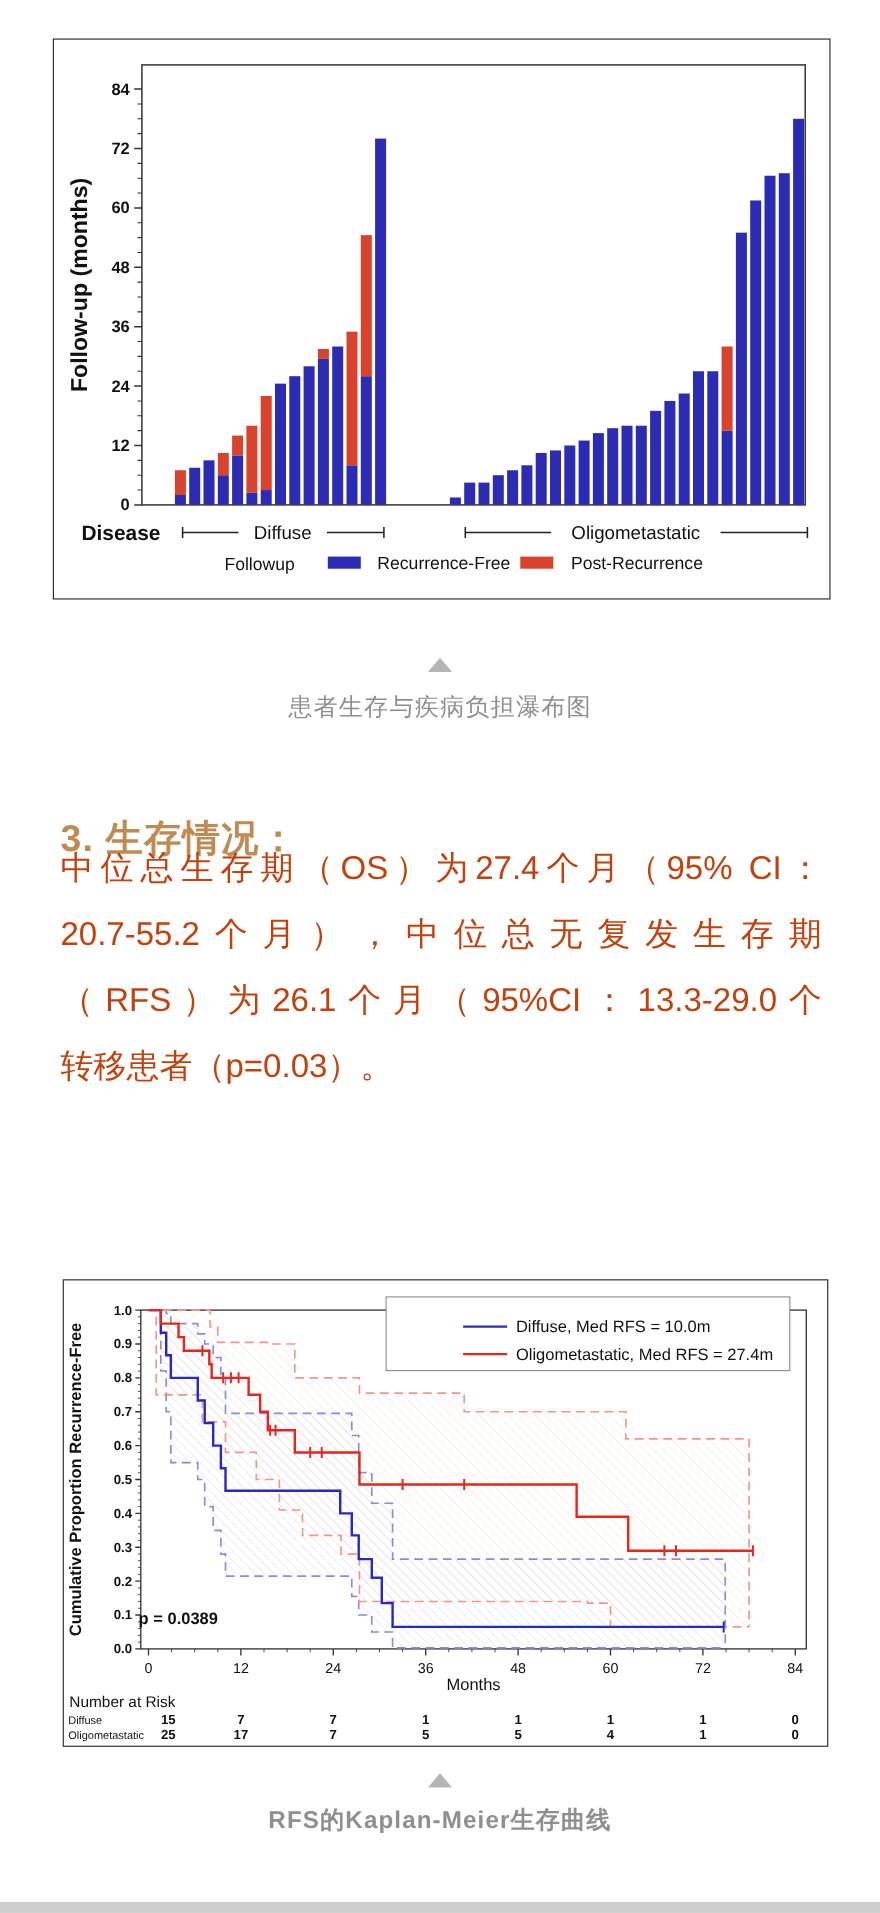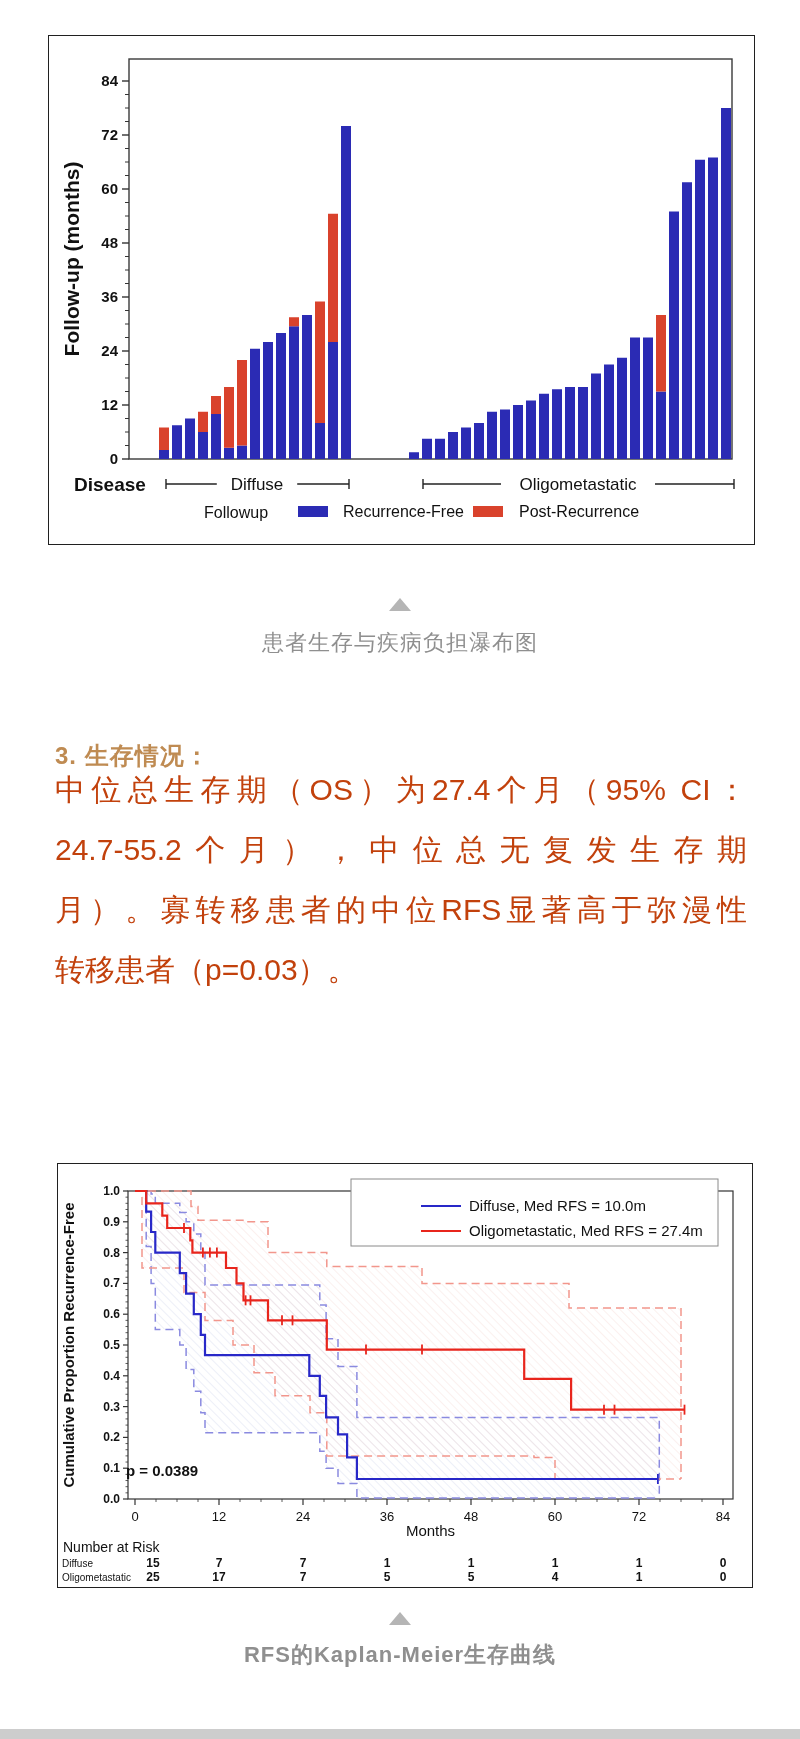--- a/index.html
+++ b/index.html
@@ -13,21 +13,21 @@
   svg{display:block;}
   svg text{font-family:"Liberation Sans", sans-serif;fill:#111;}
   .tri{position:absolute;width:0;height:0;border-left:11px solid transparent;
        border-right:11px solid transparent;border-bottom:13px solid #b5b5b5;}
   #tri1{left:389px;top:598px;}
   #tri2{left:389px;top:1612px;}
   .figcap{position:absolute;left:0;width:800px;text-align:center;color:#8f8f8f;
           font-size:22px;letter-spacing:1px;}
   #cap1{top:628px;}
   #cap2{top:1640px;font-weight:bold;}
-  .heading{position:absolute;left:55px;top:740px;font-size:24px;font-weight:bold;
+  .heading{position:absolute;left:55px;top:740px;font-size:34px;font-weight:bold;
            color:#bf8b52;letter-spacing:1px;}
   .para{position:absolute;left:55px;top:760px;width:692px;font-size:30px;
         line-height:60px;color:#c2410c;}
   .jline{text-align:justify;text-align-last:justify;}
   .jline.last{text-align-last:left;}
   .bottomstrip{position:absolute;left:0;top:1729px;width:800px;height:10px;background:#cdcdcd;}
 </style>
 </head>
 <body>
 
@@ -150,22 +150,22 @@
     </svg>
 </div>
 
 <div class="tri" id="tri1"></div>
 <div class="figcap" id="cap1">患者生存与疾病负担瀑布图</div>
 
 <div class="heading">3. 生存情况：</div>
 
 <div class="para">
   <div class="jline">中位总生存期（OS）为27.4个月（95% CI：</div>
-  <div class="jline">24.7-55.2个月），中位总无复发生存期</div>
-  <div class="jline">月）。寡转移患者的中位RFS显著高于弥漫性</div>
+  <div class="jline">20.7-55.2个月），中位总无复发生存期</div>
+  <div class="jline">（RFS）为26.1个月（95%CI：13.3-29.0个</div>
   <div class="jline last">转移患者（p=0.03）。</div>
 </div>
 
 <div id="card2" class="card">
   <svg id="fig2" width="693" height="422">
       <defs>
         <pattern id="hatchB" patternUnits="userSpaceOnUse" width="6" height="6" patternTransform="rotate(-45)">
           <line x1="0" y1="0" x2="0" y2="6" stroke="#c2cae6" stroke-width="1.1"></line>
         </pattern>
         <pattern id="hatchR" patternUnits="userSpaceOnUse" width="6" height="6" patternTransform="rotate(-45)">

